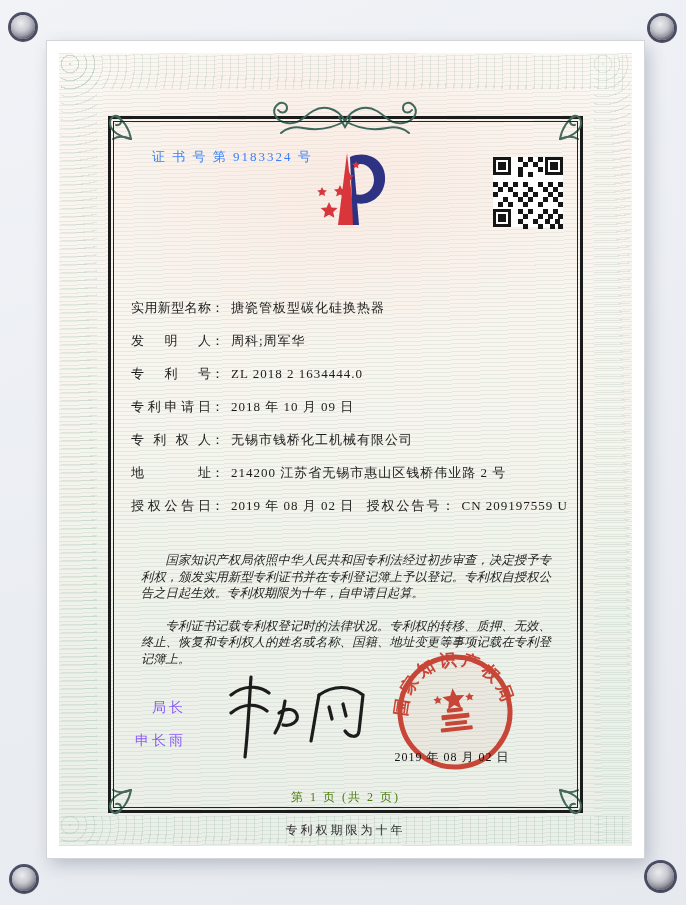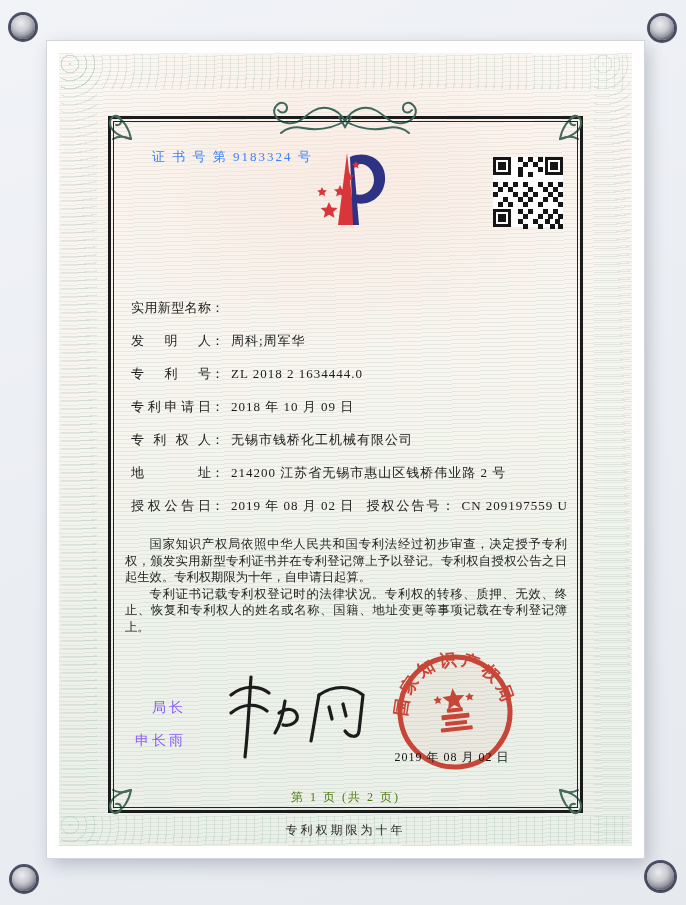--- a/index.html
+++ b/index.html
@@ -66,21 +66,21 @@
   .frow{display:flex;height:21px;margin-bottom:12px;align-items:baseline;white-space:nowrap;}
   .flabel{display:inline-block;width:80px;text-align:justify;text-align-last:justify;}
   .fcolon{margin-right:7px;}
   .fvalue{letter-spacing:1px;}
   .grant-left{display:flex;width:238px;align-items:baseline;}
   .grant-right{display:flex;align-items:baseline;}
   .grant-right .flabel2{letter-spacing:2px;}
 
   .paras{position:absolute;left:14px;right:13px;top:417px;font-size:12.3px;line-height:16.6px;
     text-align:justify;color:#1f1f1f;}
-  .paras p{margin:0;text-indent:2em;}
+  .paras p{margin:16px;text-indent:2em;font-style:italic;}
 
   .director{position:absolute;left:24px;top:572px;font-size:14px;letter-spacing:3px;color:#8b5cf6;line-height:33px;text-align:right;}
   .signature{position:absolute;left:108px;top:552px;width:156px;height:92px;}
   .seal{position:absolute;left:274px;top:523px;width:140px;height:140px;transform:rotate(-6deg);opacity:.93;}
   .seal-date{position:absolute;left:261px;top:630px;width:160px;text-align:center;font-size:12px;letter-spacing:1px;color:#151515;white-space:nowrap;}
   .page-info{position:absolute;left:0;right:0;top:670px;text-align:center;font-size:12px;letter-spacing:2px;color:#4d7c0f;}
   .back-note{position:absolute;left:0;right:0;top:781px;text-align:center;font-size:12px;letter-spacing:3px;color:#2a2a2a;}
 
   .ornament-top{position:absolute;left:152px;top:-22px;width:164px;height:42px;}
   .fl{position:absolute;width:32px;height:32px;color:#46695c;}
@@ -159,20 +159,21 @@
         <div class="qr-f tr"></div>
         <div class="qr-f bl"></div>
         <div class="qr-m"></div>
       </div>
 
 
       <div class="fields">
         <div class="frow">
           <span class="flabel">实用新型名称</span>
             <span class="fcolon">：</span>
+          <span class="fvalue">搪瓷管板型碳化硅换热器</span>
         </div>
         <div class="frow">
           <span class="flabel">发明人</span>
             <span class="fcolon">：</span>
           <span class="fvalue">周科;周军华</span>
         </div>
         <div class="frow">
           <span class="flabel">专利号</span>
             <span class="fcolon">：</span>
           <span class="fvalue">ZL 2018 2 1634444.0</span>

